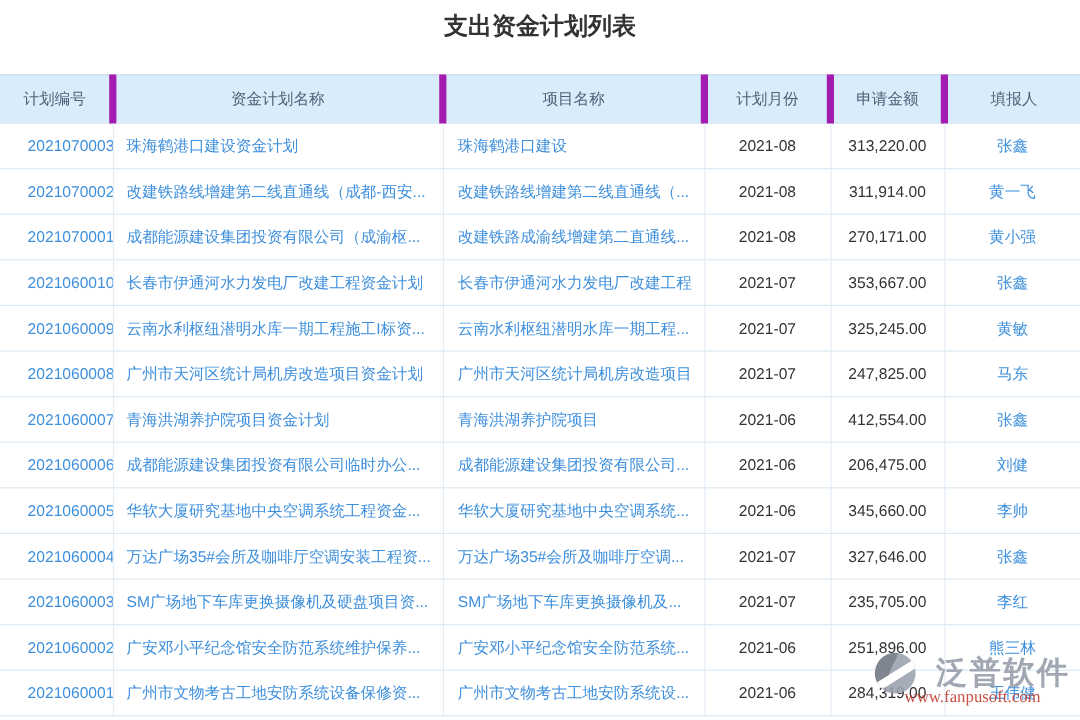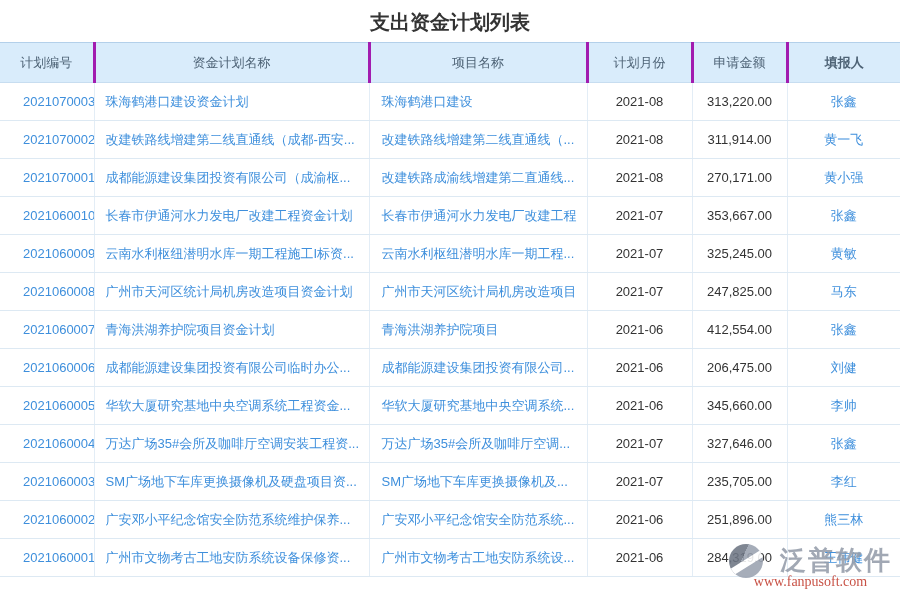--- a/index.html
+++ b/index.html
@@ -2,36 +2,36 @@
 <html style="--accent: #3e8fdc; --header-bg: #d9ecfb; --header-text: #4d6275; --body-text: #333333; --wm-gray: #959daa; --wm-red: #c0392b;"><head>
 <meta charset="utf-8">
 <style>
   html,body{margin:0;padding:0;}
   body{
     width:900px;height:600px;overflow:hidden;background:#ffffff;
     font-family:"Liberation Sans","DejaVu Sans",sans-serif;
     position:relative;
   }
   .page-title{
-    height:42px;line-height:45px;text-align:center;
+    height:62px;line-height:45px;text-align:center;
     font-size:20px;font-weight:bold;color:#333333;
   }
   table{
     width:900px;border-collapse:collapse;table-layout:fixed;
   }
   thead th{
     height:37px;background:var(--header-bg,#d9ecfb);
     color:var(--header-text,#4d6275);
     font-size:13px;font-weight:normal;text-align:center;
     border-top:1px solid #b3d0ea;
     border-bottom:1px solid #c7ddf0;
-    border-right:3px solid #a21caf;
+    border-right:6px solid #a21caf;
     white-space:nowrap;overflow:hidden;
   }
-  thead th:last-child{border-right:none;font-weight:bold;}
+  thead th:last-child{border-right:none;}
   tbody td{
     height:37px;font-size:13px;color:var(--body-text,#333333);
     border-bottom:1px solid #dde9f3;
     border-right:1px solid #e3edf6;
     white-space:nowrap;overflow:hidden;
     padding:0;
   }
   tbody td:last-child{border-right:none;text-align:center;}
   td.c0{padding-left:23px;text-align:center;margin-left:44px;}
   td.c1{padding-left:11px;text-align:left;}

